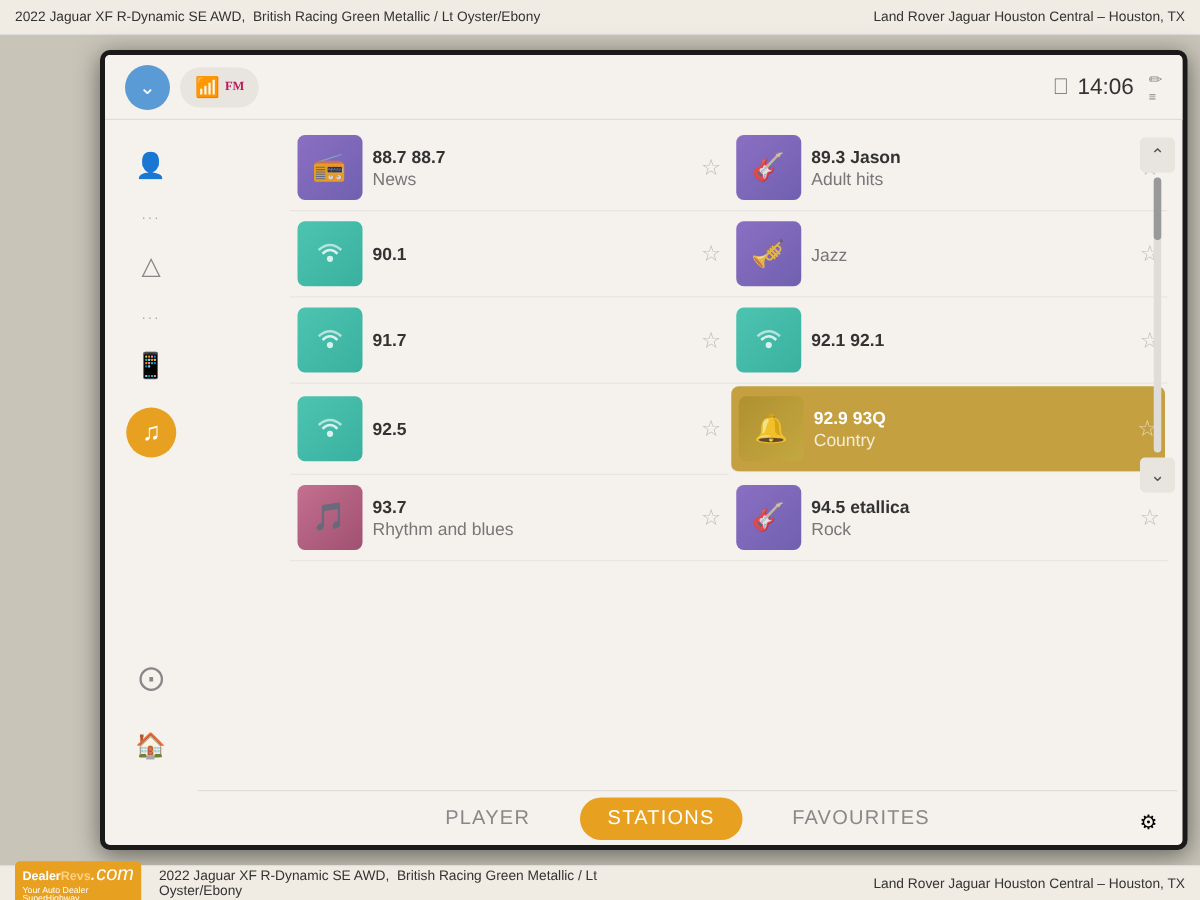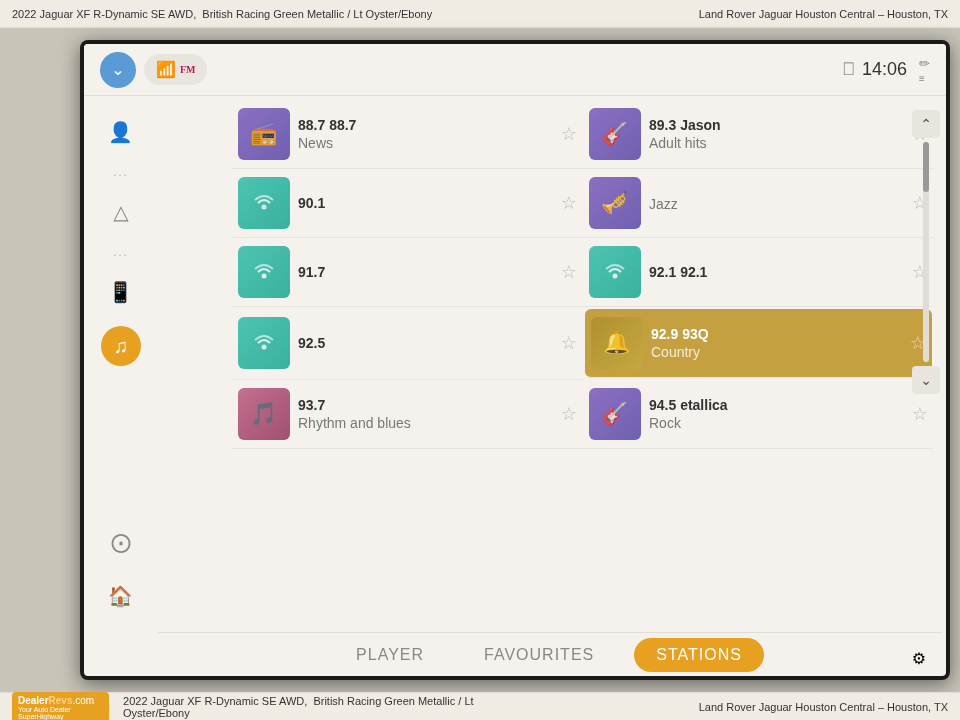--- a/index.html
+++ b/index.html
@@ -374,32 +374,32 @@
             <div class="right-scroll-knob"></div>
           </div>
           <div class="scroll-down-btn">⌄</div>
         </div>
 
       </div>
     </div>
 
     <div class="bottom-tabs">
       <div class="tab-btn" id="tab-player">PLAYER</div>
+      <div class="tab-btn active" id="tab-stations">STATIONS</div>
       <div class="tab-btn" id="tab-favourites">FAVOURITES</div>
-      <div class="tab-btn active" id="tab-stations">STATIONS</div>
       <div style="position:absolute; right:16px; bottom:8px;">⚙</div>
     </div>
 
   </div>
 </div>
 
 <div class="bottom-bar">
   <div class="bottom-bar-left">
     <div style="background:#e8a020; border-radius:4px; padding:2px 6px; display:inline-block;">
-      <span style="color:white; font-size:10px; font-weight:bold;">Dealer</span><span style="color:#ffd080; font-size:10px; font-weight:bold;">Revs</span><span style="color:white; font-size:10px;">.com</span>
+      <span style="color:white; font-size:10px; font-weight:bold;">Dealer</span><span style="color:#ffd080; font-size:10px; font-weight:bold;">Revs</span><span style="color:white; font-size:16px;font-style:italic;">.com</span>
       <div style="color:white; font-size:7px;">Your Auto Dealer SuperHighway</div>
     </div>
     <span style="margin-left:8px; font-size:11px;">
       <span>2022 Jaguar XF R-Dynamic SE AWD,</span>&nbsp;
       <span>British Racing Green Metallic / Lt Oyster/Ebony</span>
     </span>
   </div>
   <div class="bottom-bar-right">Land Rover Jaguar Houston Central – Houston, TX</div>
 </div>
 

